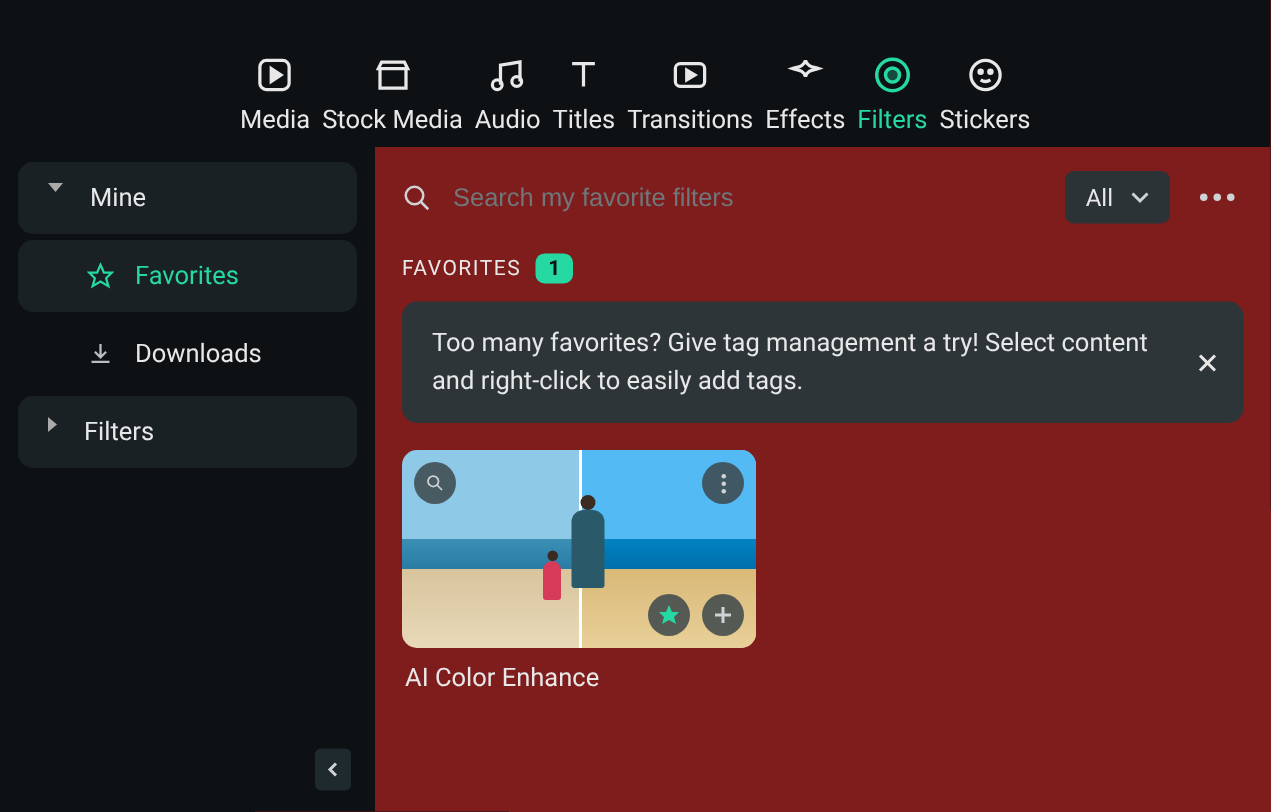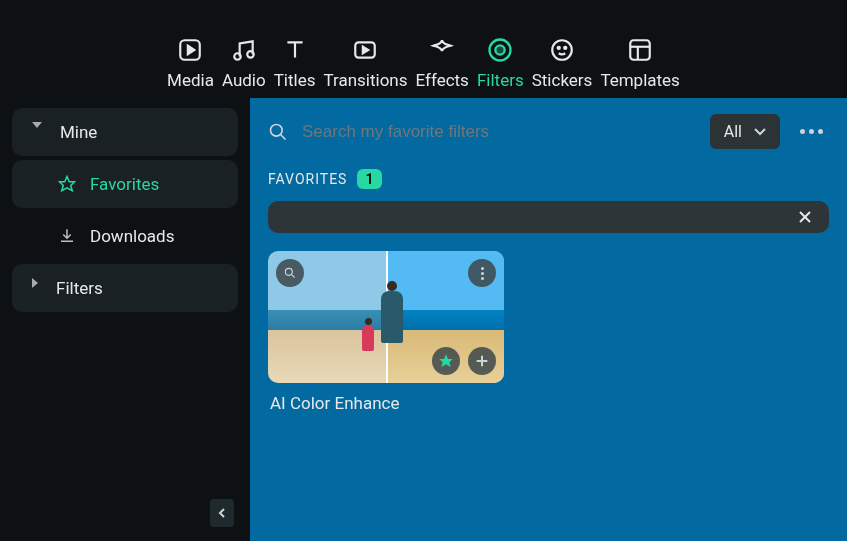--- a/index.html
+++ b/index.html
@@ -88,21 +88,21 @@
     height: 28px;
     background: #1f2a2f;
     border-radius: 4px;
     display: flex;
     align-items: center;
     justify-content: center;
     cursor: pointer;
   }
   .main {
     flex: 1;
-    background: #0369a1;
+    background: #7f1d1d;
     display: flex;
     flex-direction: column;
     padding: 10px 18px;
     min-width: 0;
   }
   .search-row {
     display: flex;
     align-items: center;
     gap: 14px;
     padding: 6px 0 14px 0;
@@ -276,20 +276,29 @@
       <svg width="26" height="26" viewBox="0 0 24 24" fill="none" stroke="#e8e8e8" stroke-width="2">
           <rect x="3" y="3" width="18" height="18" rx="4"></rect>
           <polygon points="10,8 16,12 10,16" fill="#e8e8e8"></polygon>
         </svg>
     </span>
     <span>Media</span>
   </div>
   <div class="topnav-item">
     <span class="topnav-icon">
       <svg width="26" height="26" viewBox="0 0 24 24" fill="none" stroke="#e8e8e8" stroke-width="2">
+          <path d="M4 8 L4 20 L20 20 L20 8"></path>
+          <path d="M3 8 L21 8 L19 4 L5 4 Z"></path>
+        </svg>
+    </span>
+    <span>Stock Media</span>
+  </div>
+  <div class="topnav-item">
+    <span class="topnav-icon">
+      <svg width="26" height="26" viewBox="0 0 24 24" fill="none" stroke="#e8e8e8" stroke-width="2">
           <path d="M8 18 V6 L20 4 V16"></path>
           <circle cx="6" cy="18" r="3"></circle>
           <circle cx="18" cy="16" r="3"></circle>
         </svg>
     </span>
     <span>Audio</span>
   </div>
   <div class="topnav-item">
     <span class="topnav-icon">
       <svg width="26" height="26" viewBox="0 0 24 24" fill="none" stroke="#e8e8e8" stroke-width="2">
@@ -327,30 +336,20 @@
   <div class="topnav-item">
     <span class="topnav-icon">
       <svg width="26" height="26" viewBox="0 0 24 24" fill="none" stroke="#e8e8e8" stroke-width="2">
           <circle cx="12" cy="12" r="9"></circle>
           <circle cx="9" cy="10" r="1" fill="#e8e8e8"></circle>
           <circle cx="15" cy="10" r="1" fill="#e8e8e8"></circle>
           <path d="M9 15 Q12 17 15 15"></path>
         </svg>
     </span>
     <span>Stickers</span>
-  </div>
-  <div class="topnav-item">
-    <span class="topnav-icon">
-      <svg width="26" height="26" viewBox="0 0 24 24" fill="none" stroke="#e8e8e8" stroke-width="2">
-          <rect x="3" y="3" width="18" height="18" rx="3"></rect>
-          <line x1="3" y1="9" x2="21" y2="9"></line>
-          <line x1="10" y1="9" x2="10" y2="21"></line>
-        </svg>
-    </span>
-    <span>Templates</span>
   </div>
 </div>
 
 <div class="body-row">
   <div class="sidebar">
     <div class="side-group dark">
       <span class="tri tri-down"></span>
       <span>Mine</span>
     </div>
     <div class="side-sub active">
@@ -403,20 +402,21 @@
         <span class="dot"></span>
       </div>
     </div>
 
     <div class="section-head">
       <span>FAVORITES</span>
       <span class="badge">1</span>
     </div>
 
     <div class="tip-box">
+      <span>Too many favorites? Give tag management a try! Select content and right-click to easily add tags.</span>
       <span class="tip-close">
         <svg width="16" height="16" viewBox="0 0 16 16" stroke="#e8e8e8" stroke-width="2">
             <line x1="3" y1="3" x2="13" y2="13"></line>
             <line x1="13" y1="3" x2="3" y2="13"></line>
           </svg>
       </span>
     </div>
 
     <div class="card">
       <div class="thumb">

